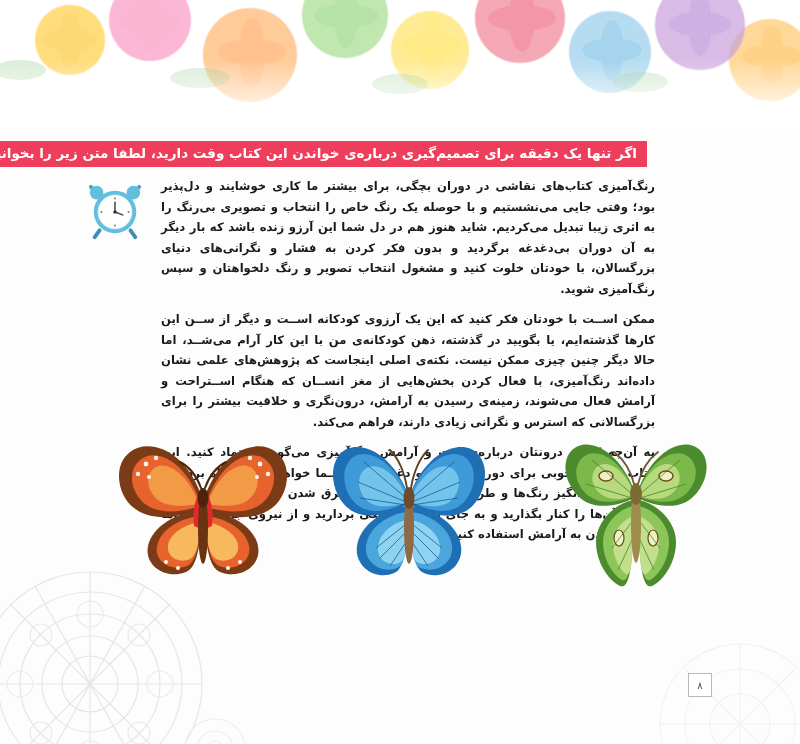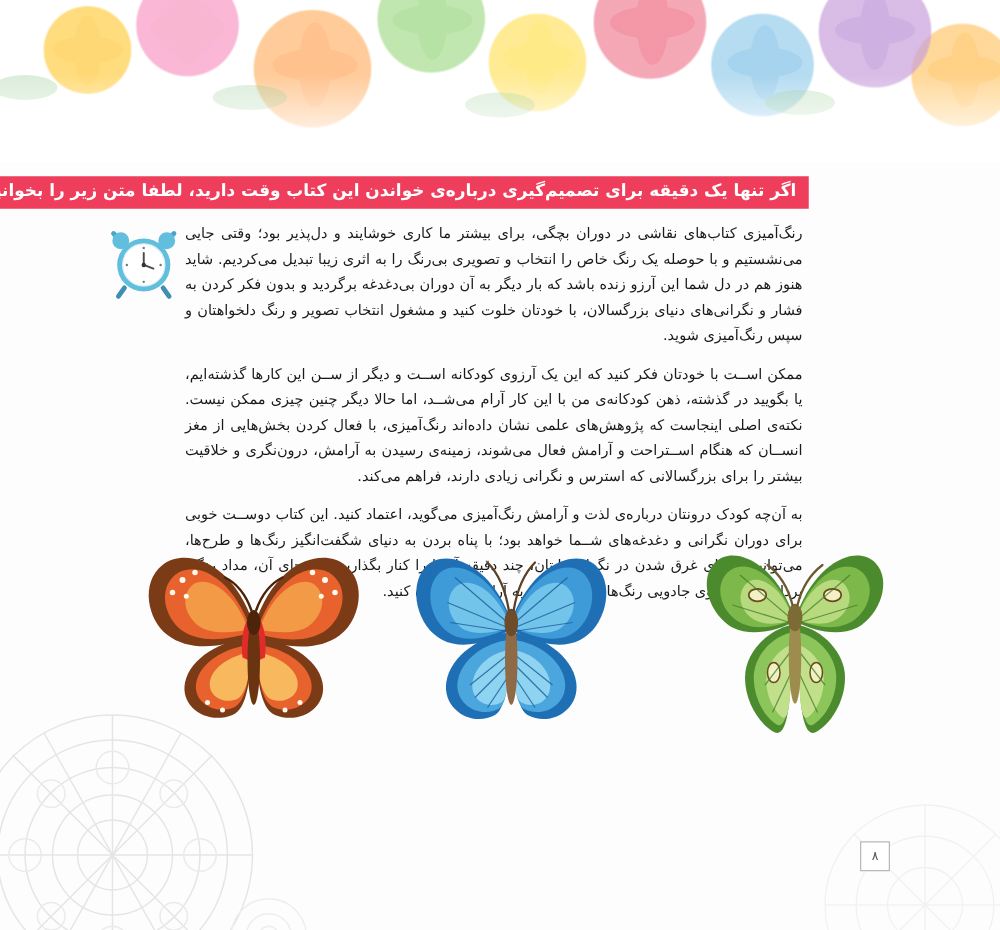--- a/index.html
+++ b/index.html
@@ -55,25 +55,26 @@
     font-weight:bold;
     font-size:13.5px;
     line-height:19px;
     padding:3px 10px 4px 10px;
     white-space:nowrap;
     letter-spacing:0;
   }
 
   
   .content{
-    position:absolute;top:176px;right:158px;width:494px;
+    position:absolute;top:176px;right:145px;width:494px;
     direction:rtl;text-align:justify;
     color:#1a1a1a;
     font-size:11.6px;
     line-height:20.5px;
+    font-weight:bold;
   }
   .content p{margin:0 0 10px 0;}
   .p-first{
     text-indent:0;
   }
   .p-first::first-line{}
   .clock{
     position:absolute;top:182px;right:656px;width:58px;height:58px;
   }
 

